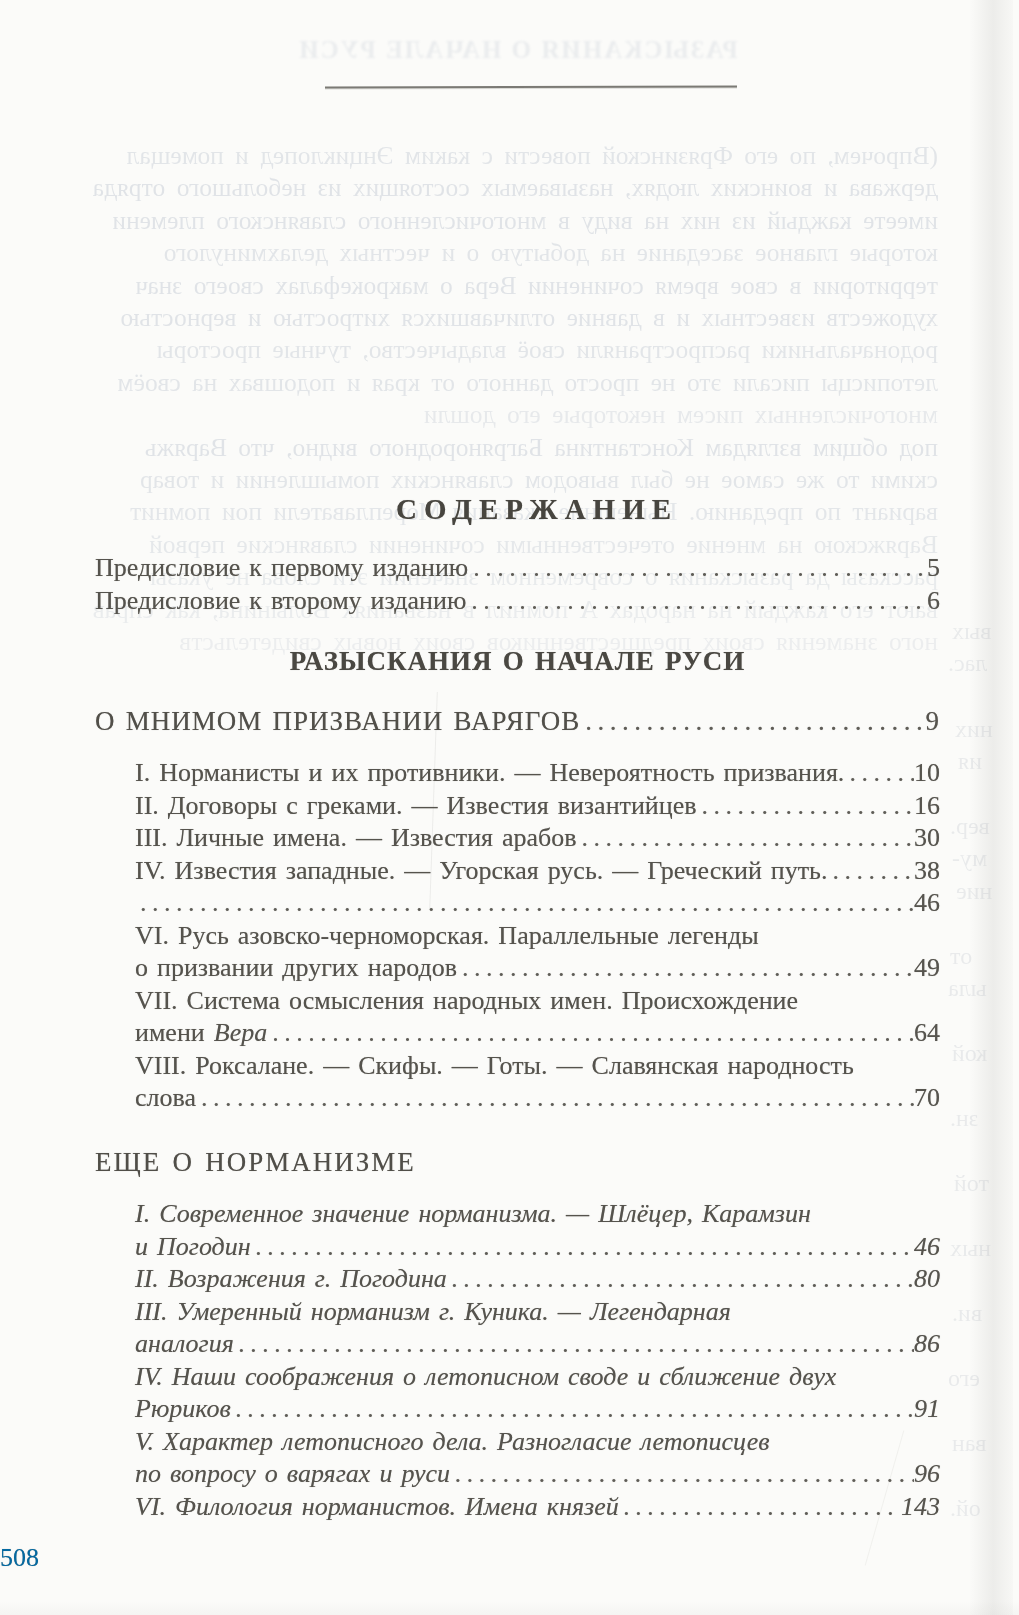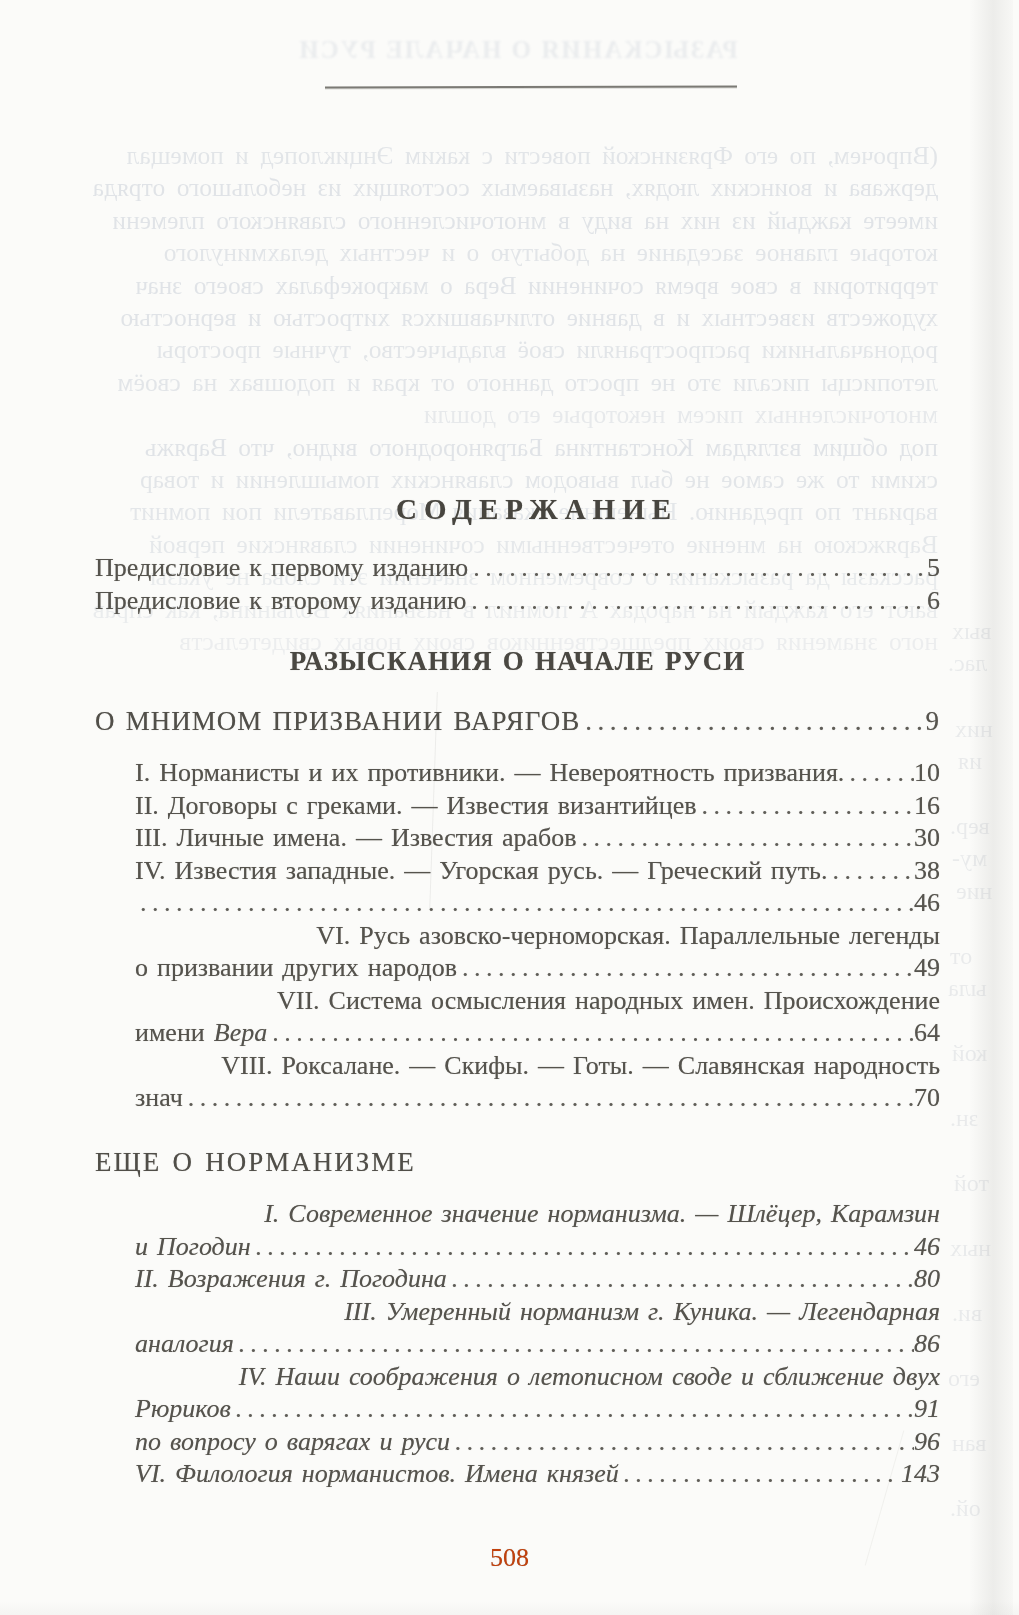--- a/index.html
+++ b/index.html
@@ -61,35 +61,35 @@
     font-size:26px; line-height:32.5px; word-spacing:2.5px;
   }
   .row { display:flex; align-items:baseline; }
   .row .t { white-space:nowrap; }
   .leader {
     flex:1 1 auto; overflow:hidden; white-space:nowrap;
     letter-spacing:5.5px; margin-left:5px; color:#5f5d57;
   }
   .pg { white-space:nowrap; color:#56544e; }
   .pg.gap { padding-left:8px; }
-  .indent { padding-left:40px;justify-content:flex-end; }
+  .indent { padding-left:40px; }
   .part-heading {
     text-align:center; font-weight:bold; font-size:27px; letter-spacing:1px;
     color:#4a4842; margin:28px 0 0 0;
   }
   .section-row { margin-top:27px; font-size:27px; letter-spacing:1px; color:#514f49; }
   .group-1 { margin-top:20px; }
   .part2-heading {
     font-weight:normal; font-size:27px; letter-spacing:2px;
     color:#504e48; margin:31px 0 8px 0;
   }
   .group-2 { margin-top:20px;font-style:italic; }
   .folio {
     position:absolute; top:1543px; left:0; width:100%;
-    text-align:center; font-size:26px; color:#c2410c;
+    font-size:26px; color:#0369a1;
   }
   i { font-style:italic; }
 </style>
 </head>
 <body>
 
 <div class="page">
 
   <div class="ghost" id="ghost-layer">
     <div class="g-head">РАЗЫСКАНИЯ О НАЧАЛЕ РУСИ</div>
@@ -193,21 +193,21 @@
       </div>
       <div class="row indent">
         <span class="t"><span>имени </span><i>Вера</i></span>
         <span class="leader">..........................................................................................</span>
         <span class="pg">64</span>
       </div>
       <div class="row indent">
         <span class="t">VIII. Роксалане. — Скифы. — Готы. — Славянская народность</span>
       </div>
       <div class="row indent">
-        <span class="t">знач</span>
+        <span class="t">слова</span>
         <span class="leader">..........................................................................................</span>
         <span class="pg">70</span>
       </div>
     </div>
 
     <h2 class="part2-heading">ЕЩЕ О НОРМАНИЗМЕ</h2>
 
     <div class="group-2">
       <div class="row indent">
         <span class="t">I. Современное значение норманизма. — Шлёцер, Карамзин</span>
@@ -230,20 +230,23 @@
         <span class="leader">..........................................................................................</span>
         <span class="pg">86</span>
       </div>
       <div class="row indent">
         <span class="t">IV. Наши соображения о летописном своде и сближение двух</span>
       </div>
       <div class="row indent">
         <span class="t">Рюриков</span>
         <span class="leader">..........................................................................................</span>
         <span class="pg">91</span>
+      </div>
+      <div class="row indent">
+        <span class="t">V. Характер летописного дела. Разногласие летописцев</span>
       </div>
       <div class="row indent">
         <span class="t">по вопросу о варягах и руси</span>
         <span class="leader">..........................................................................................</span>
         <span class="pg">96</span>
       </div>
       <div class="row indent">
         <span class="t">VI. Филология норманистов. Имена князей</span>
         <span class="leader">..........................................................................................</span>
         <span class="pg gap">143</span>

